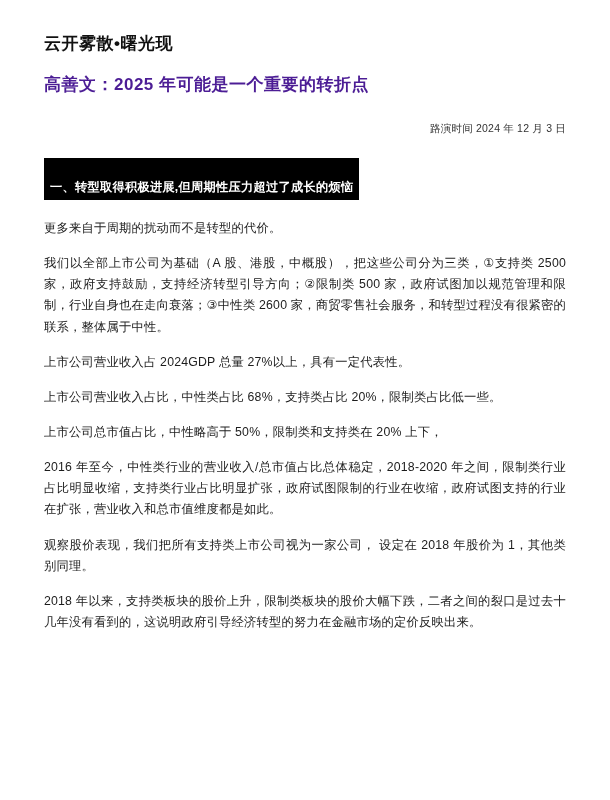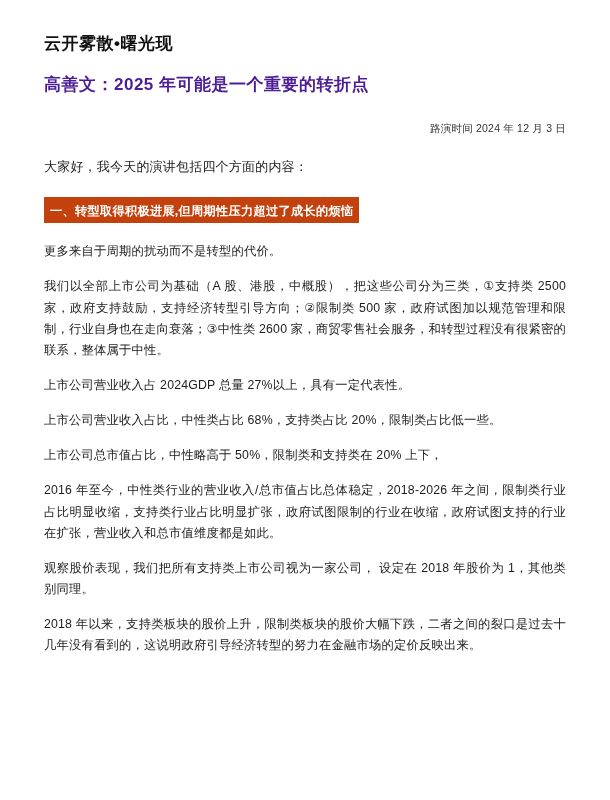--- a/index.html
+++ b/index.html
@@ -52,48 +52,47 @@
     margin: 0 0 14px 0;
     text-align: justify;
     letter-spacing: 0.2px;
   }
   .para.lead {
     font-size: 13px;
     margin-bottom: 16px;
   }
   .section-head {
     display: inline-block;
-    background: #c2410c;
+    background: #000000;
     color: #ffffff;
     font-size: 12.2px;
     font-weight: bold;
-    padding: 6px 6px 4px 6px;
+    padding: 21px 6px 4px 6px;
     line-height: 1.35;
     letter-spacing: 0.3px;
     margin: 2px 0 18px 0;
   }
 </style>
 </head>
 <body>
 
 <div class="page">
 
   <h1 class="title-1">云开雾散•曙光现</h1>
   <h2 class="title-2">高善文：2025 年可能是一个重要的转折点</h2>
 
   <div class="meta">路演时间 2024 年 12 月 3 日</div>
 
-  <p class="para lead">大家好，我今天的演讲包括四个方面的内容：</p>
 
   <div class="section-head">一、转型取得积极进展,但周期性压力超过了成长的烦恼</div>
 
   <p class="para">更多来自于周期的扰动而不是转型的代价。</p>
   <p class="para">我们以全部上市公司为基础（A 股、港股，中概股），把这些公司分为三类，①支持类 2500 家，政府支持鼓励，支持经济转型引导方向；②限制类 500 家，政府试图加以规范管理和限制，行业自身也在走向衰落；③中性类 2600 家，商贸零售社会服务，和转型过程没有很紧密的联系，整体属于中性。</p>
   <p class="para">上市公司营业收入占 2024GDP 总量 27%以上，具有一定代表性。</p>
   <p class="para">上市公司营业收入占比，中性类占比 68%，支持类占比 20%，限制类占比低一些。</p>
   <p class="para">上市公司总市值占比，中性略高于 50%，限制类和支持类在 20% 上下，</p>
-  <p class="para">2016 年至今，中性类行业的营业收入/总市值占比总体稳定，2018-2026 年之间，限制类行业占比明显收缩，支持类行业占比明显扩张，政府试图限制的行业在收缩，政府试图支持的行业在扩张，营业收入和总市值维度都是如此。</p>
+  <p class="para">2016 年至今，中性类行业的营业收入/总市值占比总体稳定，2018-2020 年之间，限制类行业占比明显收缩，支持类行业占比明显扩张，政府试图限制的行业在收缩，政府试图支持的行业在扩张，营业收入和总市值维度都是如此。</p>
   <p class="para">观察股价表现，我们把所有支持类上市公司视为一家公司， 设定在 2018 年股价为 1，其他类别同理。</p>
   <p class="para">2018 年以来，支持类板块的股价上升，限制类板块的股价大幅下跌，二者之间的裂口是过去十几年没有看到的，这说明政府引导经济转型的努力在金融市场的定价反映出来。</p>
   
   
 
 </div>
 
 </body></html>

